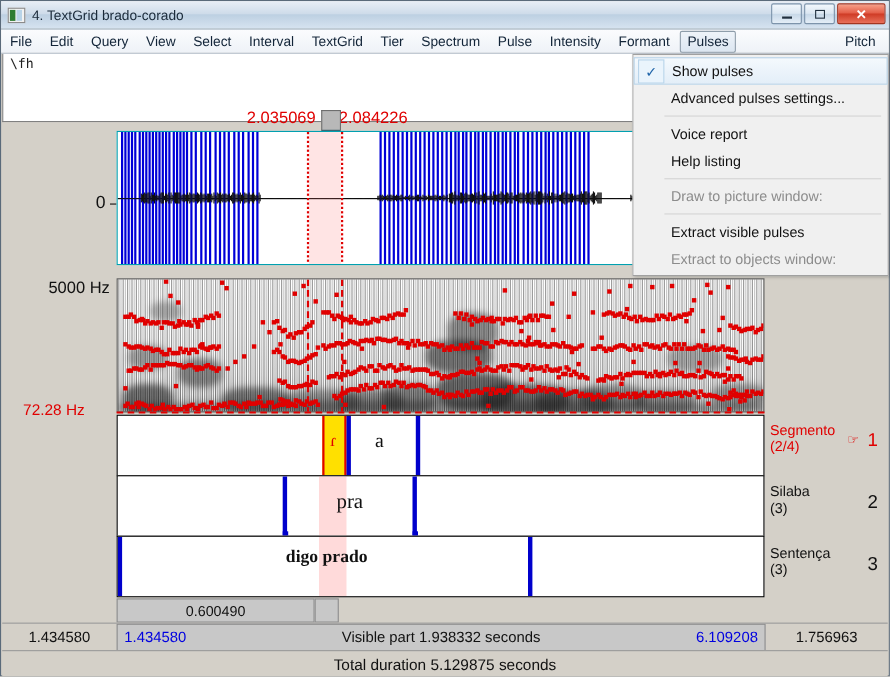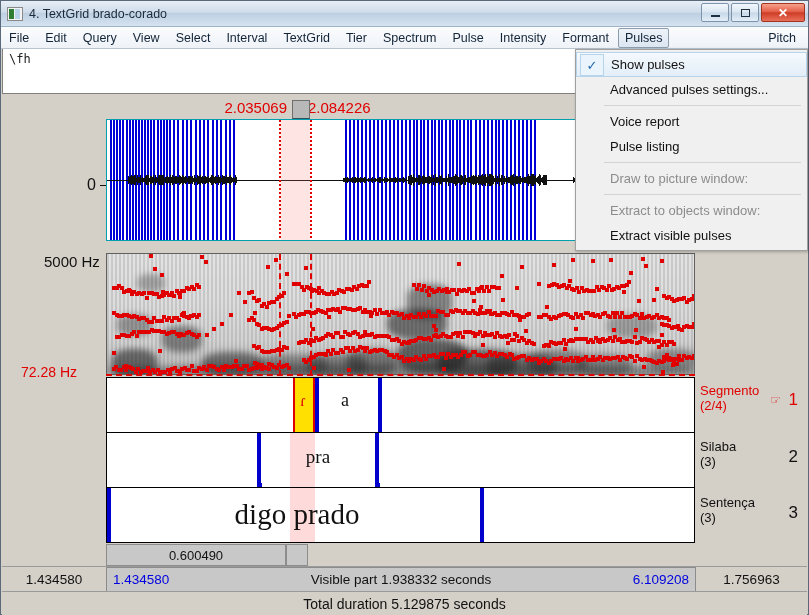--- a/index.html
+++ b/index.html
@@ -61,21 +61,21 @@
     white-space: nowrap; line-height: 16px;
   }
   .menuitem.active {
     background: linear-gradient(180deg,#eef3f9 0%,#dce6f1 100%);
     border:1px solid #8e9daa; border-radius:2px; padding: 1px 6px;
   }
   .menuitem.help { position:absolute; right: 4px; }
 
   
   .textfield {
-    position:absolute; left:1px; top:48px; width:805px; height:45px;
+    position:absolute; left:1px; top:48px; width:805px; height:62px;
     background:#ffffff; border:1px solid #808080; border-top:none;
   }
   .textfield span {
     font-family:"DejaVu Sans Mono", monospace; font-size:12px; color:#202020;
     margin-left:6px; line-height:18px; display:inline-block;
   }
 
   
   .timelabels { position:absolute; left:0; top:96px; width:807px; height:22px; }
   .tlab {
@@ -1972,21 +1972,21 @@
       <div class="bnd" style="left:268px;height:54px;"></div>
       <div class="bnddot" style="left:150px;top:50px;"></div>
       <div class="bnddot" style="left:268px;top:50px;"></div>
       <div class="tiertext" style="left:211px;top:13px;font-size:19px;">pra</div>
     </div>
 
     <div class="tier tier3">
       <div class="pinkband" style="left:183px;top:0;width:25px;height:54px;"></div>
       <div class="bnd" style="left:0px;height:54px;"></div>
       <div class="bnd" style="left:373px;height:54px;"></div>
-      <div class="tiertext" style="left:190px;top:10px;font-size:29px;">digo prado</div>
+      <div class="tiertext" style="left:190px;top:10px;font-size:16px;font-weight:bold;">digo prado</div>
     </div>
   </div>
 
   <div class="durbar">
     <div class="durcell" style="left:0;width:180px;">0.600490</div>
     <div class="durcell" style="left:180px;width:22px;"></div>
   </div>
 
   <div class="visbar">
     <div class="visleft">1.434580</div>
@@ -2008,29 +2008,29 @@
           <span>Show pulses</span>
         </div>
         <div class="mrow">
           <span>Advanced pulses settings...</span>
         </div>
         <div class="msep"></div>
         <div class="mrow">
           <span>Voice report</span>
         </div>
         <div class="mrow">
-          <span>Pulse listing</span>
+          <span>Help listing</span>
         </div>
         <div class="msep"></div>
         <div class="mrow hdr">
           <span>Draw to picture window:</span>
         </div>
         <div class="msep"></div>
+        <div class="mrow">
+          <span>Extract visible pulses</span>
+        </div>
         <div class="mrow hdr">
           <span>Extract to objects window:</span>
         </div>
-        <div class="mrow">
-          <span>Extract visible pulses</span>
-        </div>
       </div>
   </div>
 
 </div>
 
 </body></html>

